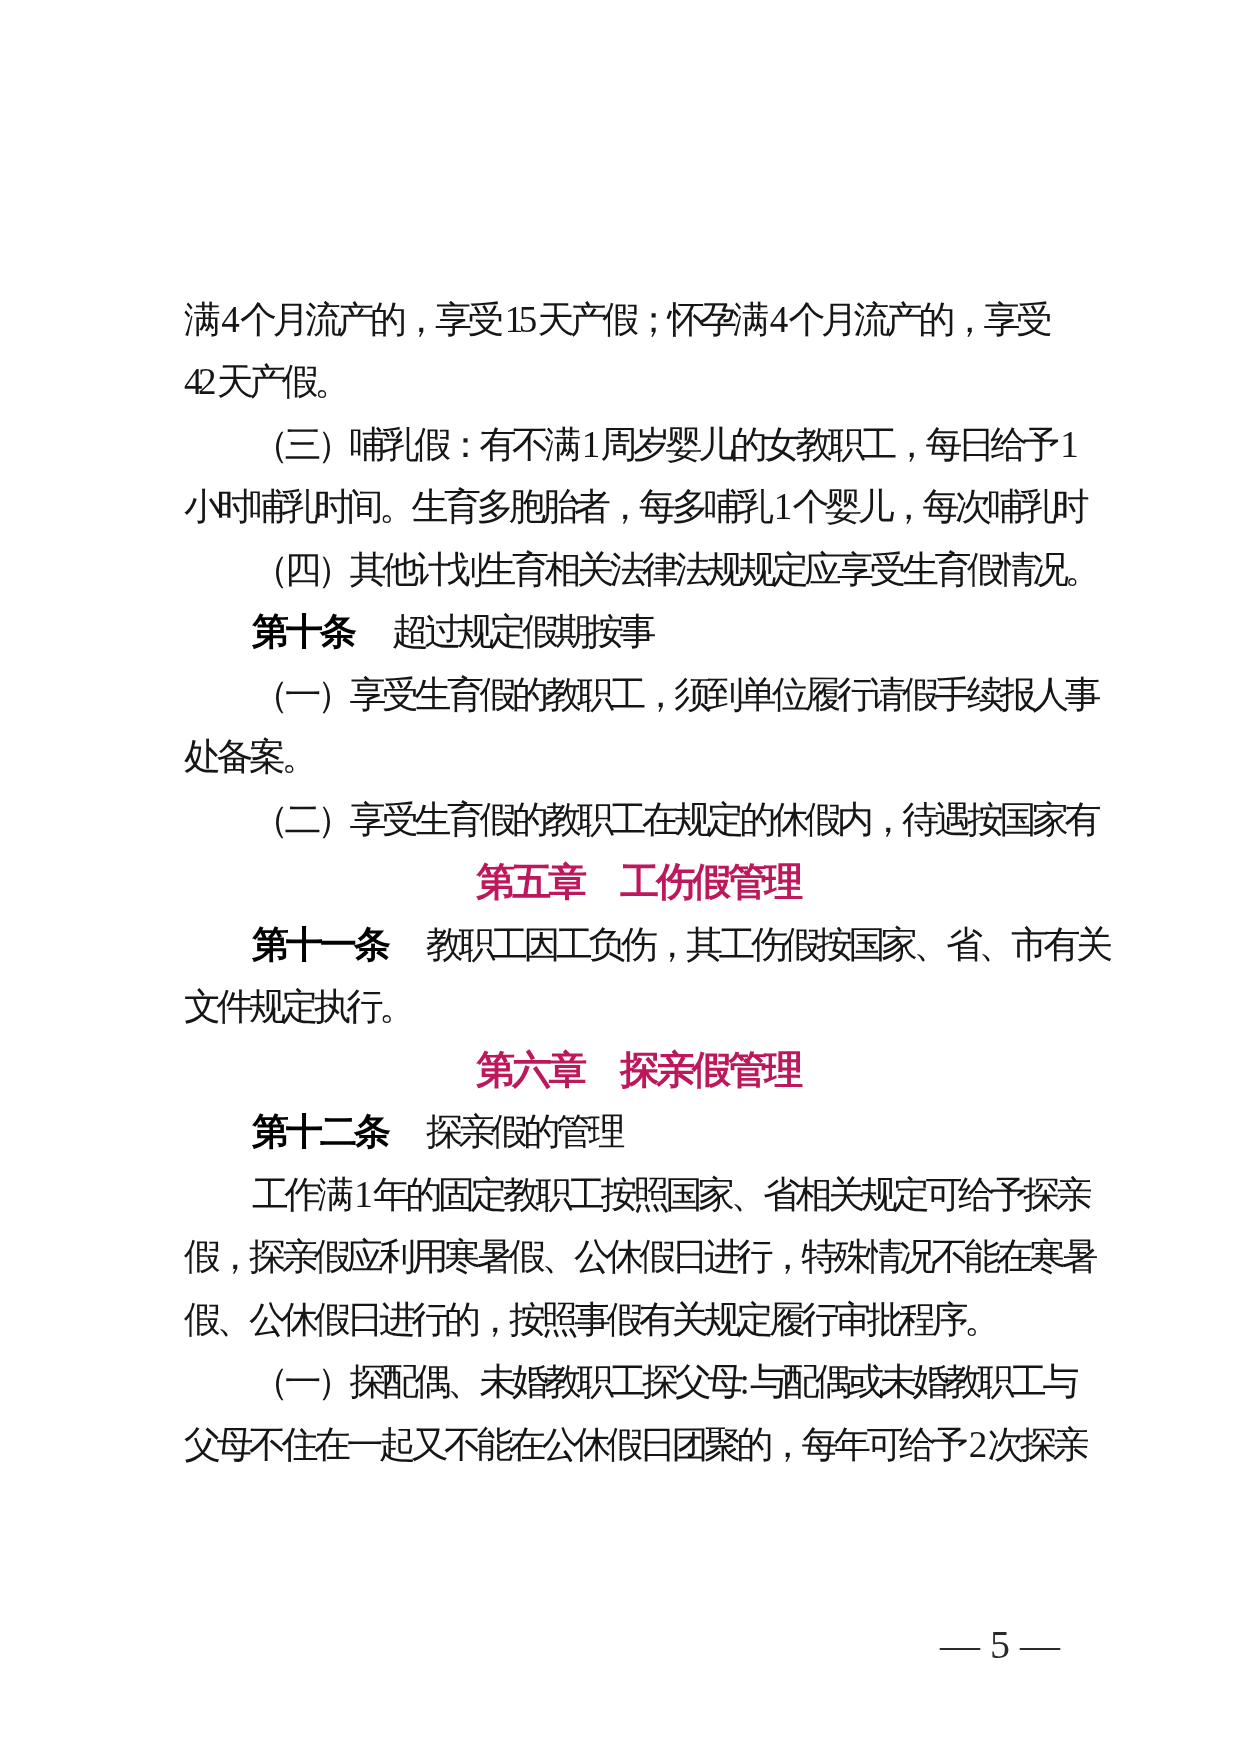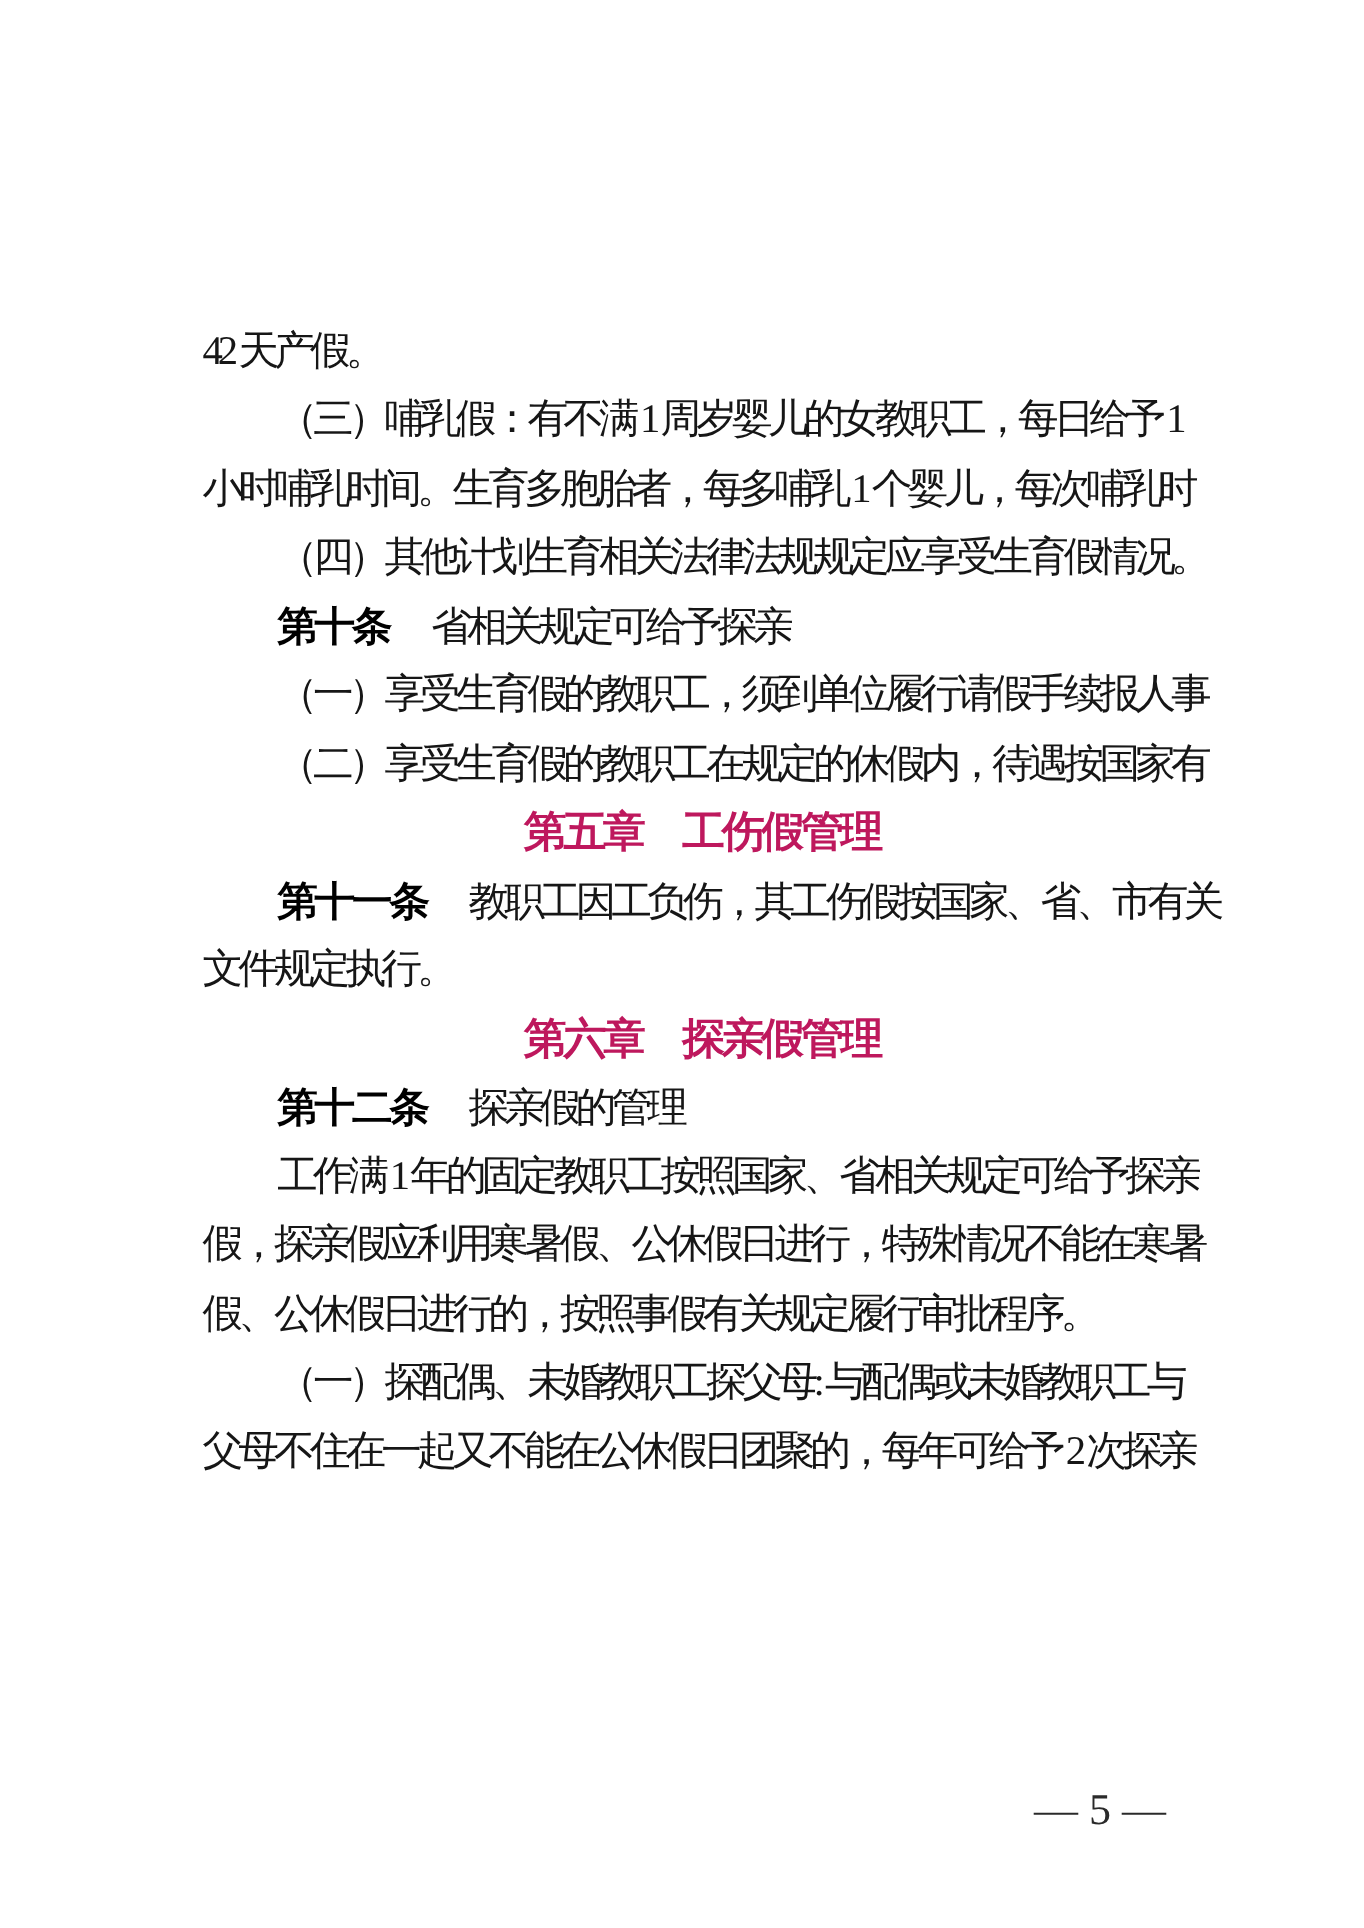--- a/index.html
+++ b/index.html
@@ -56,36 +56,42 @@
     font-family: "Liberation Serif", serif;
     white-space: pre;
   }
 </style>
 </head>
 <body>
 
 <div class="page">
   <div class="text-block">
       <div class="line body">
+    <span class="line-text">满 4 个月流产的，享受 15 天产假；怀孕满 4 个月流产的，享受</span>
+  </div>
+      <div class="line body">
     <span class="line-text">42 天产假。</span>
   </div>
       <div class="line body indent">
     <span class="line-text">（三）哺乳假：有不满 1 周岁婴儿的女教职工，每日给予 1</span>
   </div>
       <div class="line body">
     <span class="line-text">小时哺乳时间。生育多胞胎者，每多哺乳 1 个婴儿，每次哺乳时</span>
   </div>
       <div class="line body indent">
     <span class="line-text">（四）其他计划生育相关法律法规规定应享受生育假情况。</span>
   </div>
       <div class="line article indent">
-    <span class="article-number">第十条</span><span class="line-text">省相关规定可给予探亲</span>
+    <span class="article-number">第十条</span><span class="line-text">超过规定假期按事</span>
   </div>
       <div class="line body indent">
     <span class="line-text">（一）享受生育假的教职工，须到单位履行请假手续报人事</span>
+  </div>
+      <div class="line body">
+    <span class="line-text">处备案。</span>
   </div>
       <div class="line body indent">
     <span class="line-text">（二）享受生育假的教职工在规定的休假内，待遇按国家有</span>
   </div>
       <div class="line chapter">
     <span class="line-text">第五章　工伤假管理</span>
   </div>
       <div class="line article indent">
     <span class="article-number">第十一条</span><span class="line-text">教职工因工负伤，其工伤假按国家、省、市有关</span>
   </div>

